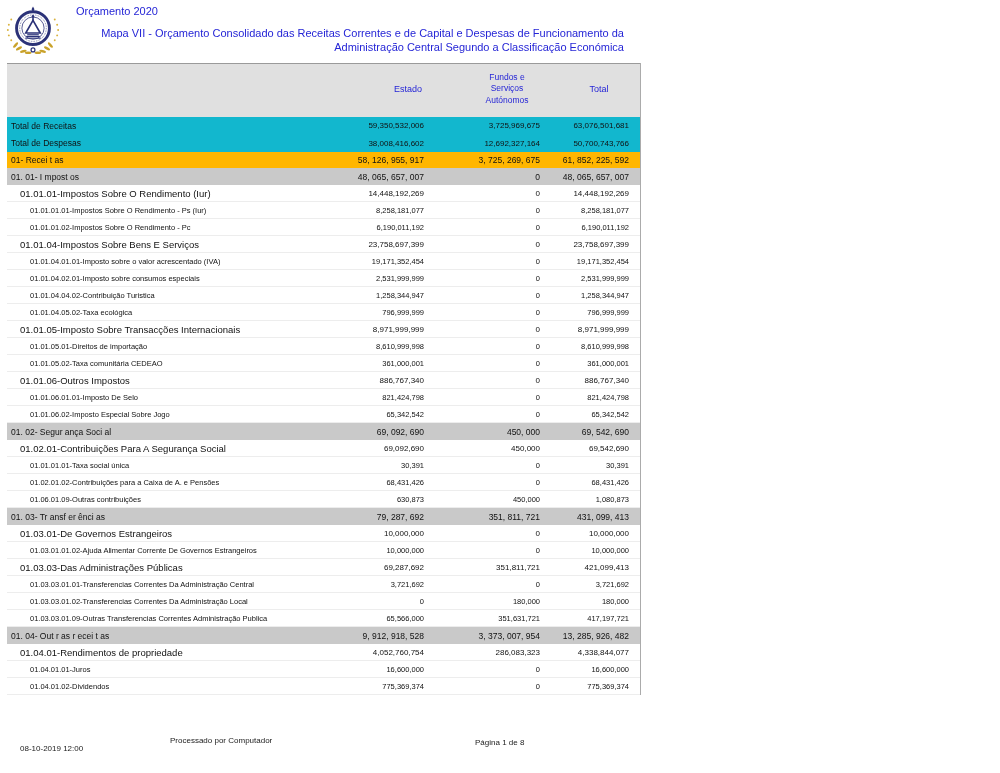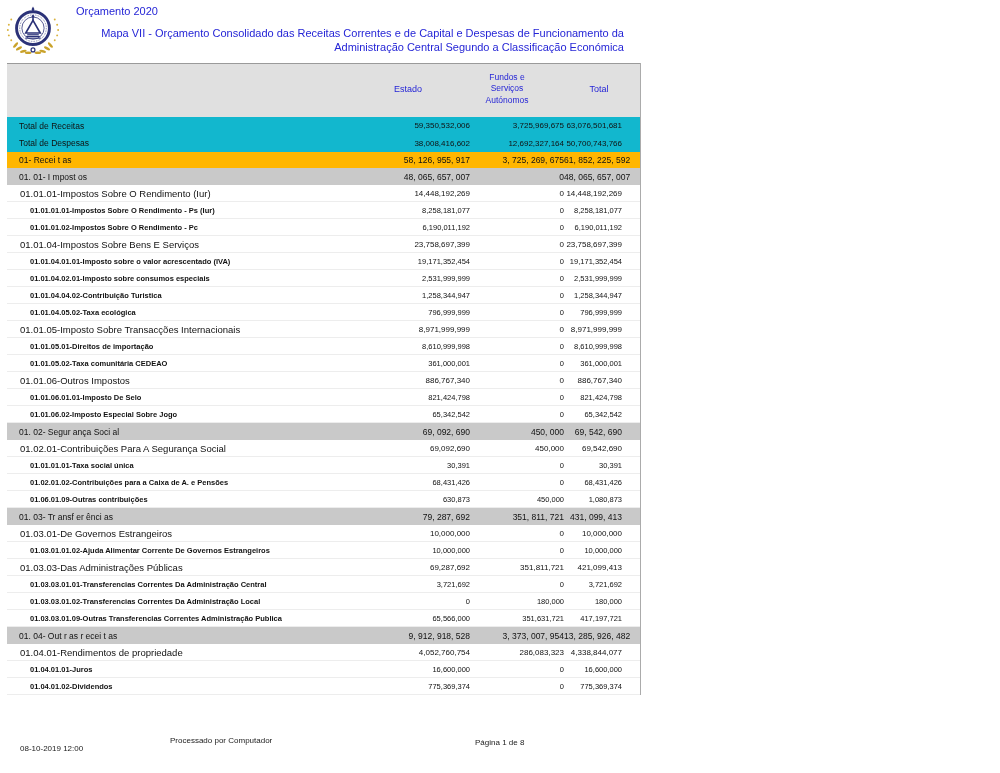--- a/index.html
+++ b/index.html
@@ -23,42 +23,42 @@
   .col-h { position:absolute; color:var(--blue); text-align:center; font-size:9px; }
   .col-estado { left:356px; width:90px; top:20px; }
   .col-fsa    { left:458px; width:84px; top:8px; font-size:8.5px; line-height:1.35; }
   .col-total  { left:562px; width:60px; top:20px; }
 
   .tbody { position:relative; }
   .vline { position:absolute; left:633px; top:-54px; width:1px; height:632px;
            background:#ABABAB; }
 
   .row { display:flex; align-items:center; width:633px; }
-  .row .lbl { flex:1; padding-left:12px; white-space:nowrap; overflow:hidden; }
+  .row .lbl { flex:1; padding-left:4px; white-space:nowrap; overflow:hidden; }
   .row .v  { text-align:right; white-space:nowrap; }
   .row .v0 { width:110px; }
-  .row .v1 { width:94px;  }
-  .row .v2 { width:76px; padding-right:18px; }
+  .row .v1 { width:108px;margin-left:8px;  }
+  .row .v2 { width:100px; padding-right:11px; }
 
   .row.cyan { background:var(--cyan); height:17.5px; }
   .row.cyan .lbl { font-size:8.5px; }
   .row.cyan .v   { font-size:8px; }
 
   .row.amber { background:var(--amber); height:16px; }
   .row.amber .lbl, .row.amber .v { font-size:8.5px; }
 
   .row.graybar { background:var(--graybar); height:17px; }
   .row.graybar .lbl, .row.graybar .v { font-size:8.5px; }
 
   .row.sub { height:17px; border-bottom:1px solid #EDEDED; }
   .row.sub .lbl { font-size:9.5px; padding-left:13px; }
   .row.sub .v   { font-size:8px; }
 
   .row.detail { height:17px; border-bottom:1px solid #EDEDED; }
-  .row.detail .lbl { font-size:7.5px; padding-left:23px;font-weight:bold; }
+  .row.detail .lbl { font-size:7.5px; padding-left:23px; }
   .row.detail .v   { font-size:7.5px; }
 
   .footer-item { position:absolute; font-size:8px; color:#222; }
   .f-date { left:20px;  top:744px; }
   .f-proc { left:170px; top:736px; }
   .f-page { left:475px; top:738px; }
 </style>
 </head>
 <body>
 

